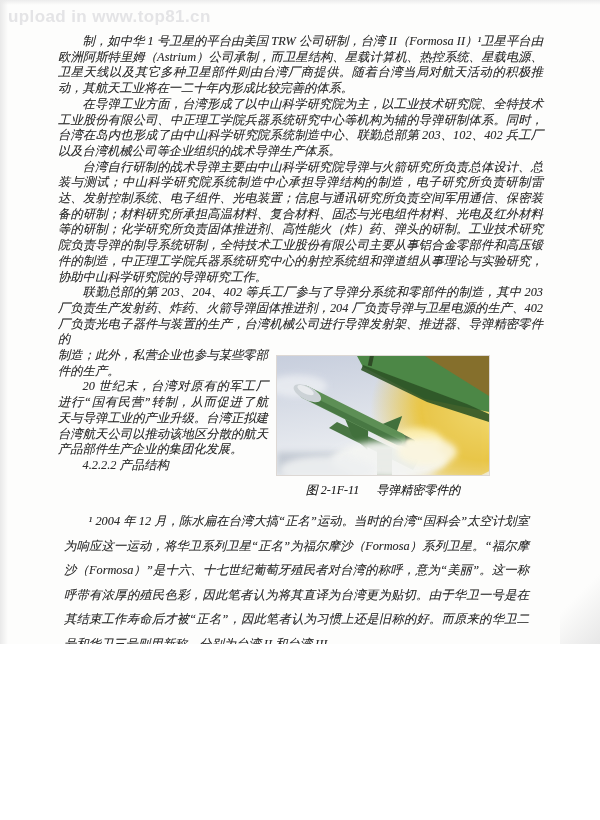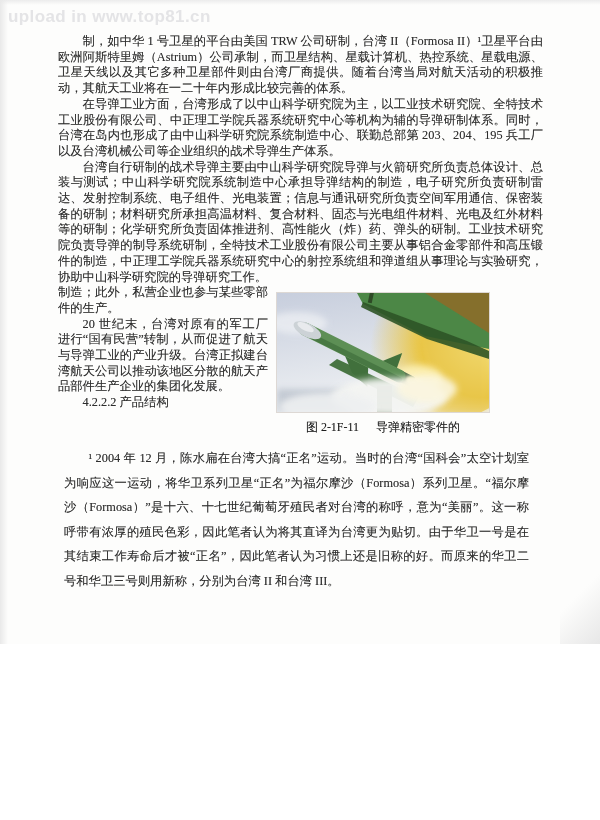--- a/index.html
+++ b/index.html
@@ -16,20 +16,21 @@
     background:linear-gradient(315deg,#e7e7e7,rgba(255,255,255,0) 65%);}
   .watermark{
     position:absolute;top:7px;left:8px;
     font-family:"Liberation Sans","DejaVu Sans",sans-serif;
     font-weight:bold;font-size:17px;letter-spacing:.4px;color:#e4e4e6;
     user-select:none;white-space:nowrap;
   }
   .content{
     position:absolute;left:0;top:0;width:600px;box-sizing:border-box;
     padding:34px 57px 0 58px;
+    font-style:italic;
   }
   p.body{
     margin:0;font-size:12.3px;line-height:15.7px;text-align:justify;
     color:#2d2d2d;text-shadow:0 0 .4px rgba(70,70,70,.45);
   }
   .indent{text-indent:2em;}
   figure.photo-fig{
     float:right;width:214px;margin:7px 53px 10px 8px;padding:0;
   }
   figure.photo-fig svg{display:block;border:1px solid #ddd8d4;}
@@ -50,22 +51,23 @@
 
 <div class="page">
   <div class="edge-top"></div>
   <div class="edge-left"></div>
   <div class="corner-br"></div>
 
   <div class="watermark">upload in www.top81.cn</div>
 
   <div class="content">
     <p class="body indent">制，如中华 1 号卫星的平台由美国 TRW 公司研制，台湾 II（Formosa II）¹卫星平台由欧洲阿斯特里姆（Astrium）公司承制，而卫星结构、星载计算机、热控系统、星载电源、卫星天线以及其它多种卫星部件则由台湾厂商提供。随着台湾当局对航天活动的积极推动，其航天工业将在一二十年内形成比较完善的体系。</p>
-    <p class="body indent">在导弹工业方面，台湾形成了以中山科学研究院为主，以工业技术研究院、全特技术工业股份有限公司、中正理工学院兵器系统研究中心等机构为辅的导弹研制体系。同时，台湾在岛内也形成了由中山科学研究院系统制造中心、联勤总部第 203、204、195 兵工厂以及台湾机械公司等企业组织的战术导弹生产体系。</p>
+    <p class="body indent">在导弹工业方面，台湾形成了以中山科学研究院为主，以工业技术研究院、全特技术工业股份有限公司、中正理工学院兵器系统研究中心等机构为辅的导弹研制体系。同时，台湾在岛内也形成了由中山科学研究院系统制造中心、联勤总部第 203、102、402 兵工厂以及台湾机械公司等企业组织的战术导弹生产体系。</p>
     <p class="body indent">台湾自行研制的战术导弹主要由中山科学研究院导弹与火箭研究所负责总体设计、总装与测试；中山科学研究院系统制造中心承担导弹结构的制造，电子研究所负责研制雷达、发射控制系统、电子组件、光电装置；信息与通讯研究所负责空间军用通信、保密装备的研制；材料研究所承担高温材料、复合材料、固态与光电组件材料、光电及红外材料等的研制；化学研究所负责固体推进剂、高性能火（炸）药、弹头的研制。工业技术研究院负责导弹的制导系统研制，全特技术工业股份有限公司主要从事铝合金零部件和高压锻件的制造，中正理工学院兵器系统研究中心的射控系统组和弹道组从事理论与实验研究，协助中山科学研究院的导弹研究工作。</p>
+    <p class="body indent">联勤总部的第 203、204、402 等兵工厂参与了导弹分系统和零部件的制造，其中 203 厂负责生产发射药、炸药、火箭导弹固体推进剂，204 厂负责导弹与卫星电源的生产、402 厂负责光电子器件与装置的生产，台湾机械公司进行导弹发射架、推进器、导弹精密零件的</p>
 
     <figure class="photo-fig">
       <svg width="212" height="119" viewBox="0 0 212 119" xmlns="http://www.w3.org/2000/svg">
         <defs>
           <linearGradient id="gSky" x1="0" y1="0" x2="0.25" y2="1">
             <stop offset="0" stop-color="#c7cedd"></stop>
             <stop offset="1" stop-color="#f0f2f4"></stop>
           </linearGradient>
           <radialGradient id="gGlow" cx="0.76" cy="0.48" r="0.65">
             <stop offset="0" stop-color="#f9e887"></stop>

